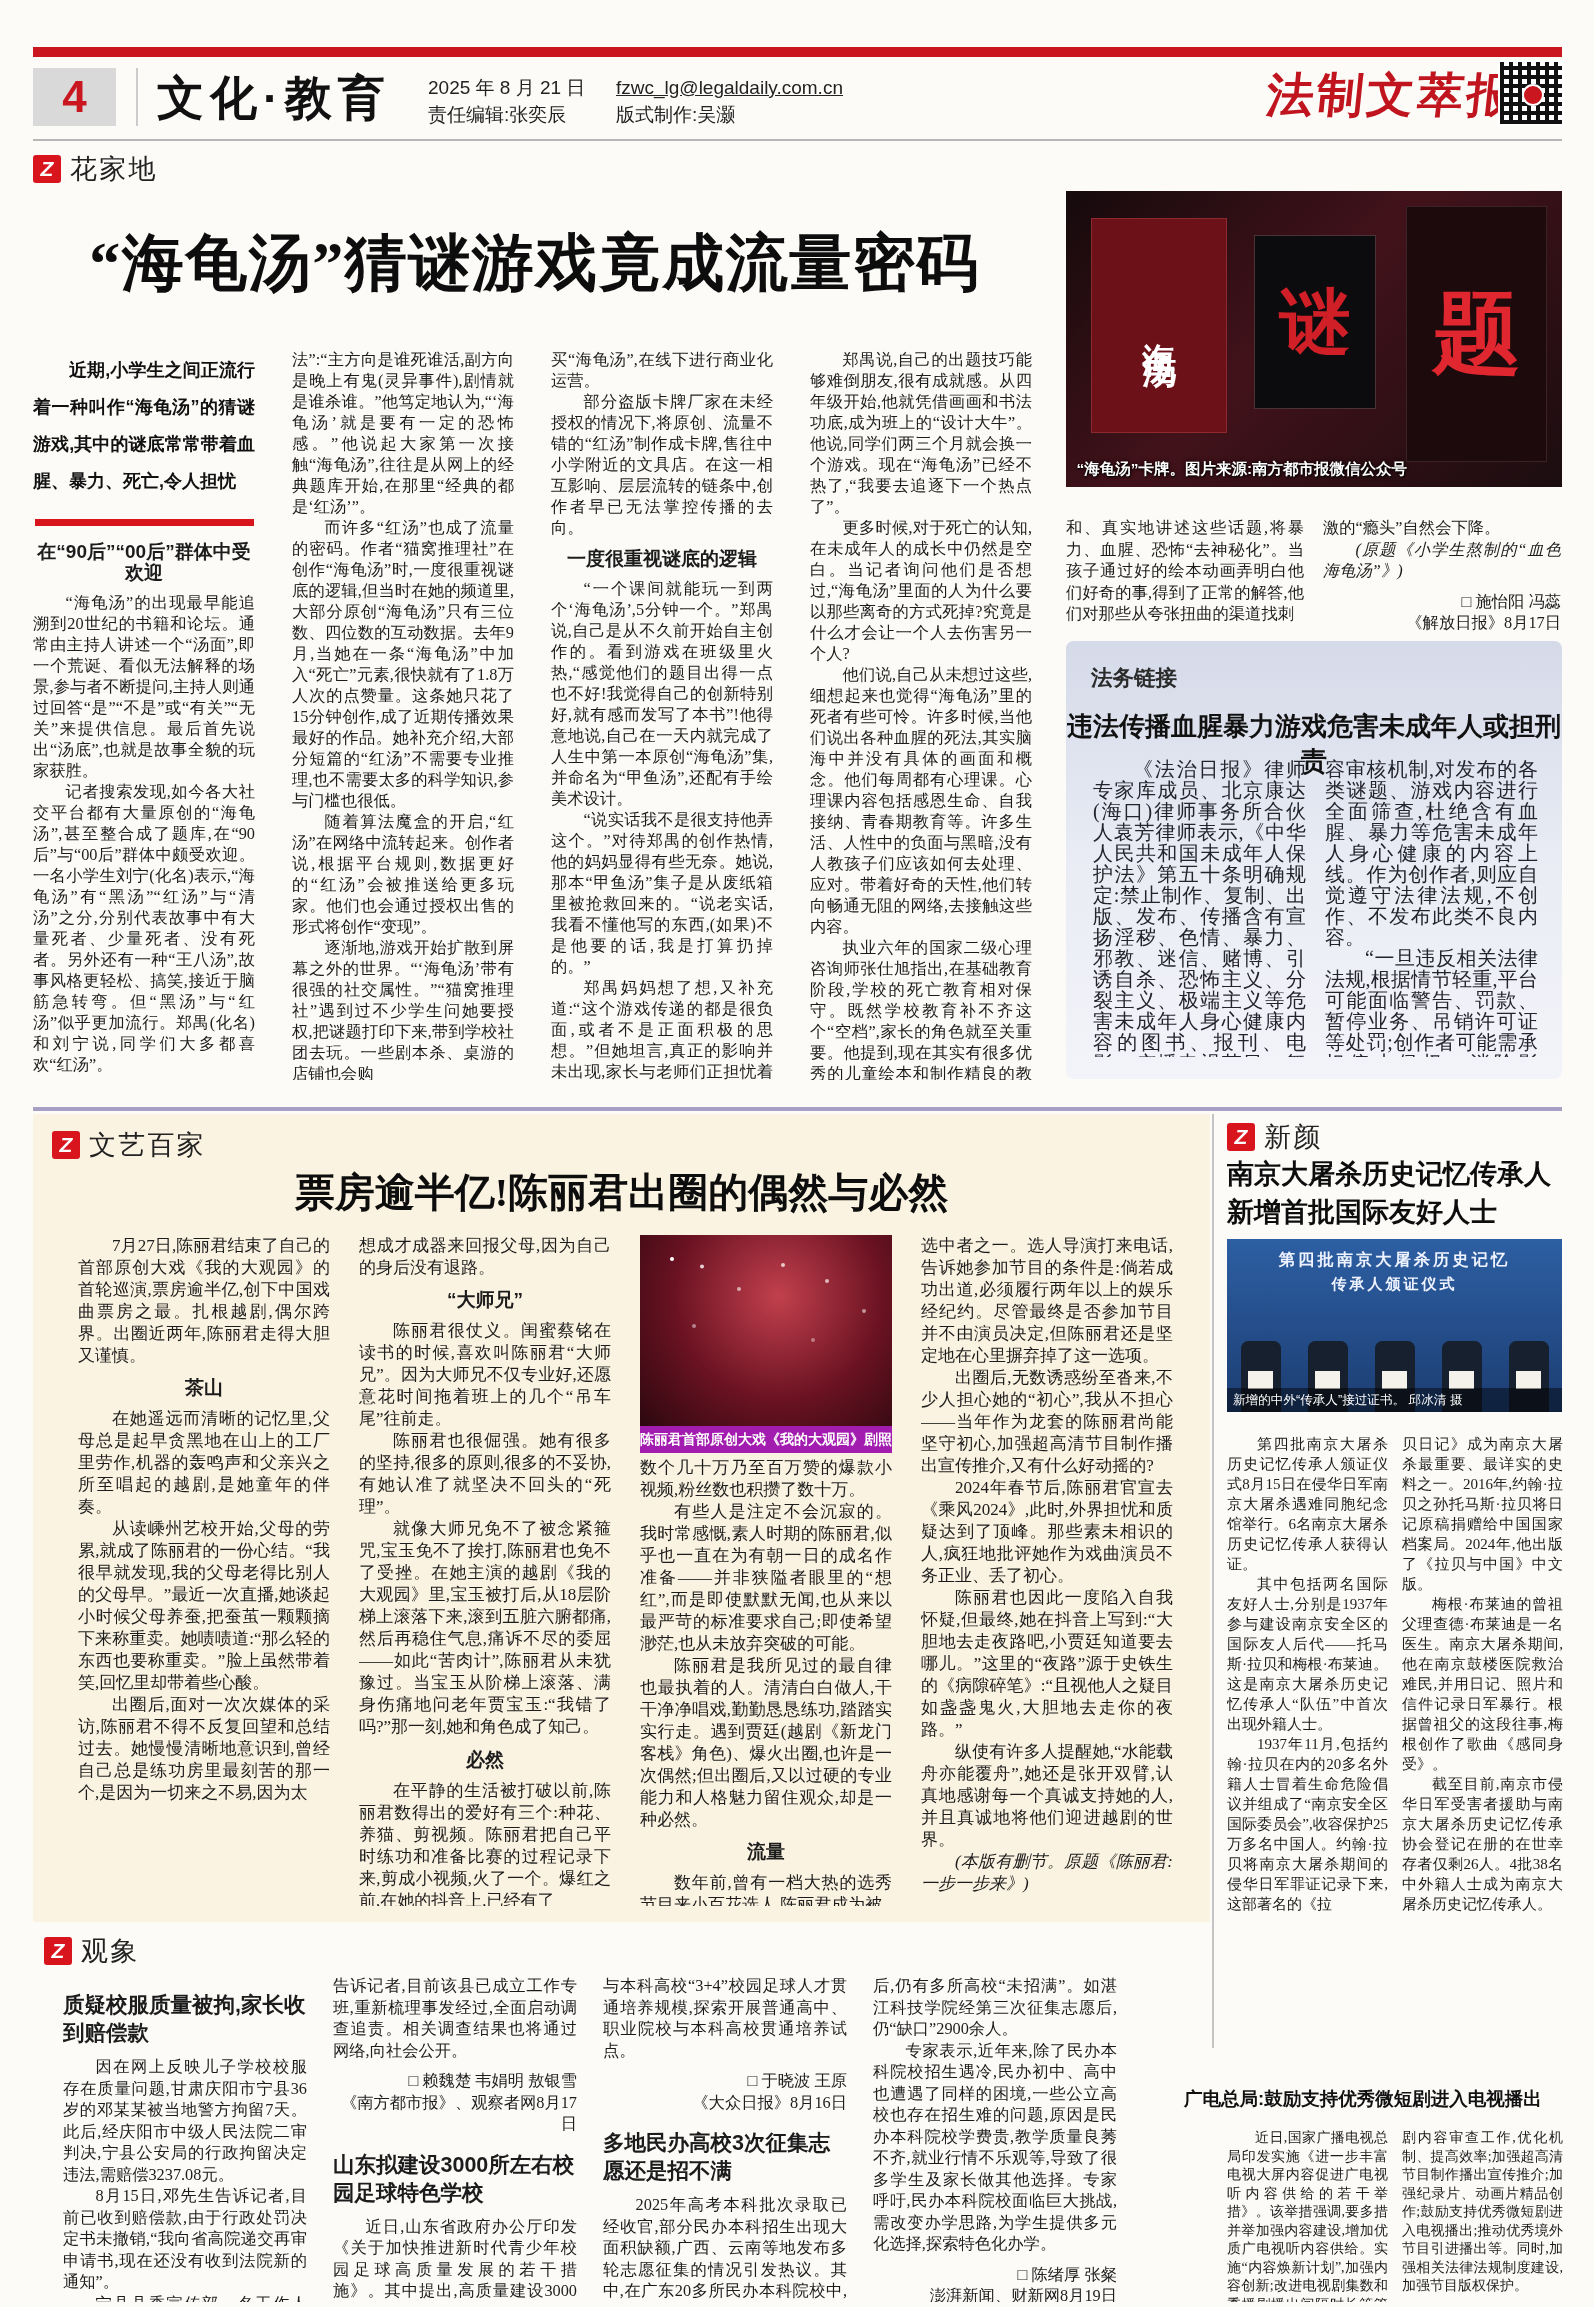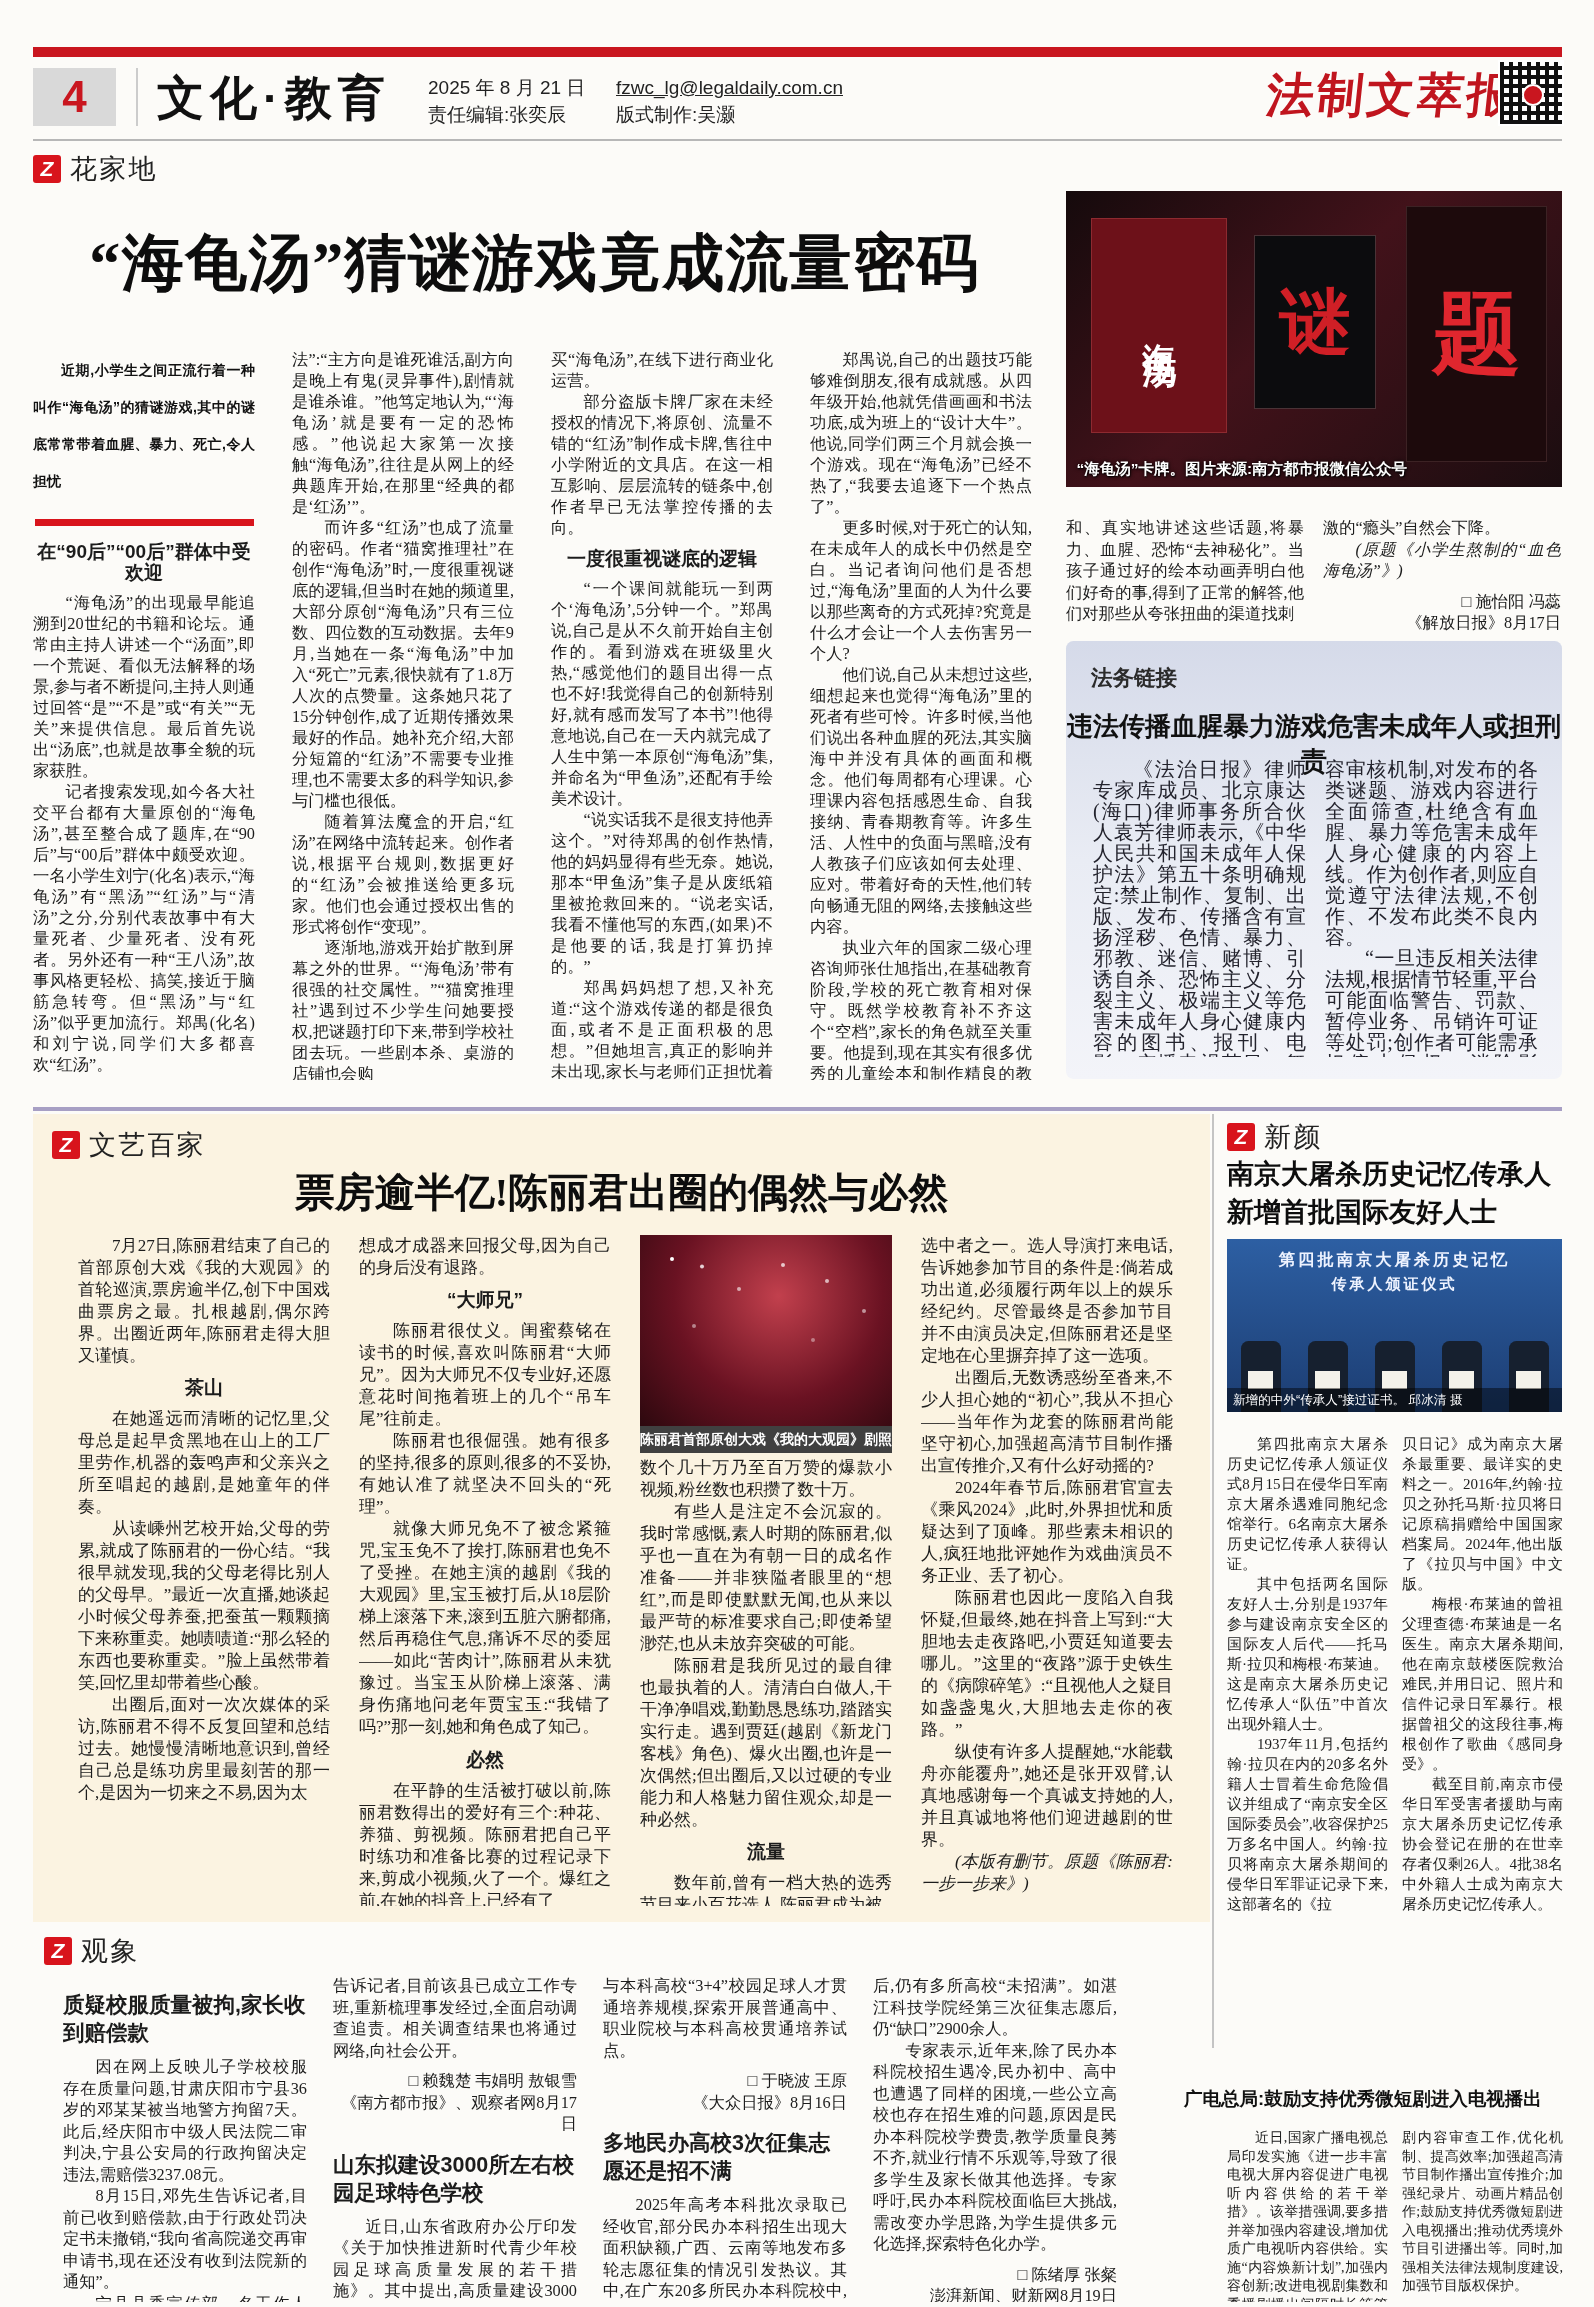--- a/index.html
+++ b/index.html
@@ -28,21 +28,21 @@
         font:italic bold 21px "Liberation Sans",sans-serif;display:flex;align-items:center;justify-content:center;}
   .taglabel{font:27px "Liberation Sans",sans-serif;color:#222;letter-spacing:2.2px;}
   
   .mainheadline{left:33px;top:221px;width:1003px;text-align:center;
       font:bold 62px "Liberation Serif",serif;letter-spacing:1.5px;color:#0d0d0d;}
   .mcol{position:absolute;top:349px;width:222px;height:731px;overflow:hidden;
         font-size:16.3px;line-height:21px;text-align:justify;}
   .b-p,.b-pc{margin:0;text-indent:2em;}
   .b-pc{text-indent:0;}
   .b-intro{margin:3px 0 0;font-family:"Liberation Sans",sans-serif;font-weight:bold;
-           font-size:14px;line-height:37px;text-indent:2em;color:#111;}
+           font-size:18px;line-height:37px;text-indent:2em;color:#111;}
   .b-r{height:6.7px;background:#d8141c;margin:19px 1.5px 15px;}
   .b-h{font-family:"Liberation Sans",sans-serif;font-weight:bold;text-align:center;
        font-size:19px;margin:10.4px 0 9px;text-indent:0;}
   .b-h1{font-family:"Liberation Sans",sans-serif;font-weight:bold;font-size:21px;
         line-height:28px;margin:16.3px 0 9px;text-indent:0;text-align:left;}
   .b-c{text-align:right;text-indent:0;margin-top:9px;}
   .b-s{text-align:right;text-indent:0;}
   .b-n{text-indent:2em;font-style:italic;}
   
   .photo-main{left:1066px;top:191px;width:496px;height:296px;overflow:hidden;
@@ -73,21 +73,21 @@
   .beige{left:33px;top:1114px;width:1177px;height:808px;background:#fbf3e1;}
   .wenyiheadline{left:33px;top:1165px;width:1177px;text-align:center;
         font:bold 40px "Liberation Serif",serif;color:#0d0d0d;}
   .wcol{position:absolute;top:1235px;width:252px;height:671px;overflow:hidden;
         font-size:17px;line-height:22px;text-align:justify;}
   .photo-opera{left:640px;top:1235px;width:252px;height:191px;overflow:hidden;
         background:radial-gradient(circle at 55% 32%,#c2404d,#6a1222 55%,#2c080e);}
   .petals{position:absolute;left:30px;top:22px;width:4.4px;height:4.4px;border-radius:50%;background:#fff;
         box-shadow:30px 7.4px 0 #ffffffcc,67px 30px 0 #ffffff99,111px 6px 0 #ffffffbb,155px 22px 0 #ffffffaa,
                    192px 52px 0 #ffffff88,22px 67px 0 #ffffff77,141px 81px 0 #ffffff66;}
-  .operacap{left:640px;top:1426px;width:252px;height:27px;background:#404040;color:#fff;
+  .operacap{left:640px;top:1426px;width:252px;height:27px;background:#a21caf;color:#fff;
         font:bold 14px "Liberation Sans",sans-serif;display:flex;align-items:center;justify-content:center;}
   
   .vertdiv{left:1212px;top:1114px;width:1.5px;height:934px;background:#c4c4c4;}
   .xinyanheadline{left:1227px;top:1155px;width:335px;font:bold 27px "Liberation Serif",serif;line-height:38px;color:#0d0d0d;}
   .photo-cert{left:1227px;top:1239px;width:335px;height:173px;overflow:hidden;
         background:linear-gradient(180deg,#2d5fa3,#1c3d72);}
   .banner{position:absolute;left:0;top:10.4px;width:100%;text-align:center;color:#eef3ff;
         font:bold 16.3px "Liberation Serif",serif;letter-spacing:3px;}
   .banner2{top:36px;font-size:15px;}
   .figrow{position:absolute;left:0;bottom:0;width:100%;height:81px;display:flex;justify-content:space-around;align-items:flex-end;}

